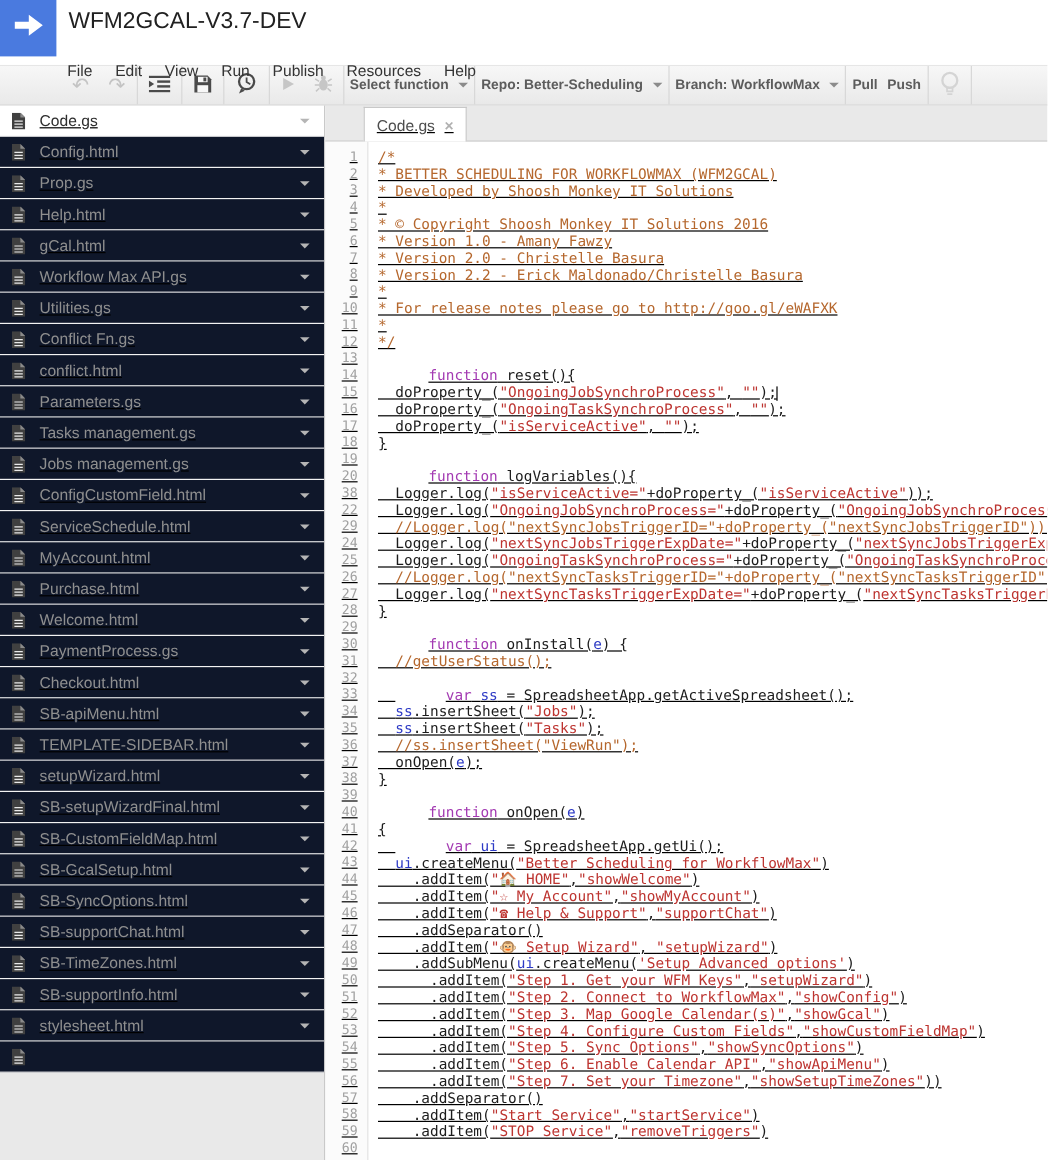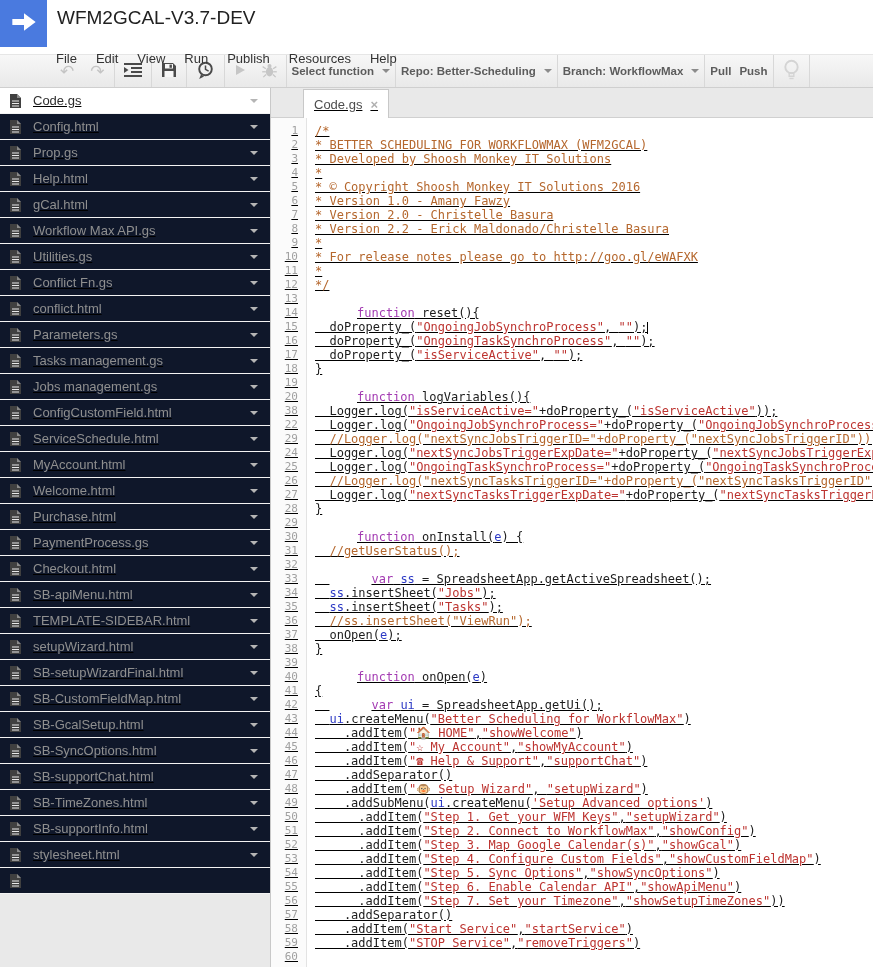--- a/index.html
+++ b/index.html
@@ -415,36 +415,36 @@
           <svg width="11" height="14" viewBox="0 0 11 14">
             <path d="M0 0 h7 l4 4 v10 h-11 z" fill="#404040"></path>
             <path d="M7 0 l4 4 h-4 z" fill="#8a8a8a"></path>
             <g stroke="#e9e9e9" stroke-width="1">
               <line x1="2" y1="7" x2="9" y2="7"></line>
               <line x1="2" y1="9.5" x2="9" y2="9.5"></line>
               <line x1="2" y1="12" x2="9" y2="12"></line>
             </g>
           </svg>
         </span>
+        <span class="sb-label">Purchase.html</span>
+        <span class="sb-caret"></span>
+      </div>
+      <div class="sb-item">
+        <span class="sb-ico">
+          <svg width="11" height="14" viewBox="0 0 11 14">
+            <path d="M0 0 h7 l4 4 v10 h-11 z" fill="#404040"></path>
+            <path d="M7 0 l4 4 h-4 z" fill="#8a8a8a"></path>
+            <g stroke="#e9e9e9" stroke-width="1">
+              <line x1="2" y1="7" x2="9" y2="7"></line>
+              <line x1="2" y1="9.5" x2="9" y2="9.5"></line>
+              <line x1="2" y1="12" x2="9" y2="12"></line>
+            </g>
+          </svg>
+        </span>
         <span class="sb-label">Welcome.html</span>
-        <span class="sb-caret"></span>
-      </div>
-      <div class="sb-item">
-        <span class="sb-ico">
-          <svg width="11" height="14" viewBox="0 0 11 14">
-            <path d="M0 0 h7 l4 4 v10 h-11 z" fill="#404040"></path>
-            <path d="M7 0 l4 4 h-4 z" fill="#8a8a8a"></path>
-            <g stroke="#e9e9e9" stroke-width="1">
-              <line x1="2" y1="7" x2="9" y2="7"></line>
-              <line x1="2" y1="9.5" x2="9" y2="9.5"></line>
-              <line x1="2" y1="12" x2="9" y2="12"></line>
-            </g>
-          </svg>
-        </span>
-        <span class="sb-label">Purchase.html</span>
         <span class="sb-caret"></span>
       </div>
       <div class="sb-item">
         <span class="sb-ico">
           <svg width="11" height="14" viewBox="0 0 11 14">
             <path d="M0 0 h7 l4 4 v10 h-11 z" fill="#404040"></path>
             <path d="M7 0 l4 4 h-4 z" fill="#8a8a8a"></path>
             <g stroke="#e9e9e9" stroke-width="1">
               <line x1="2" y1="7" x2="9" y2="7"></line>
               <line x1="2" y1="9.5" x2="9" y2="9.5"></line>

